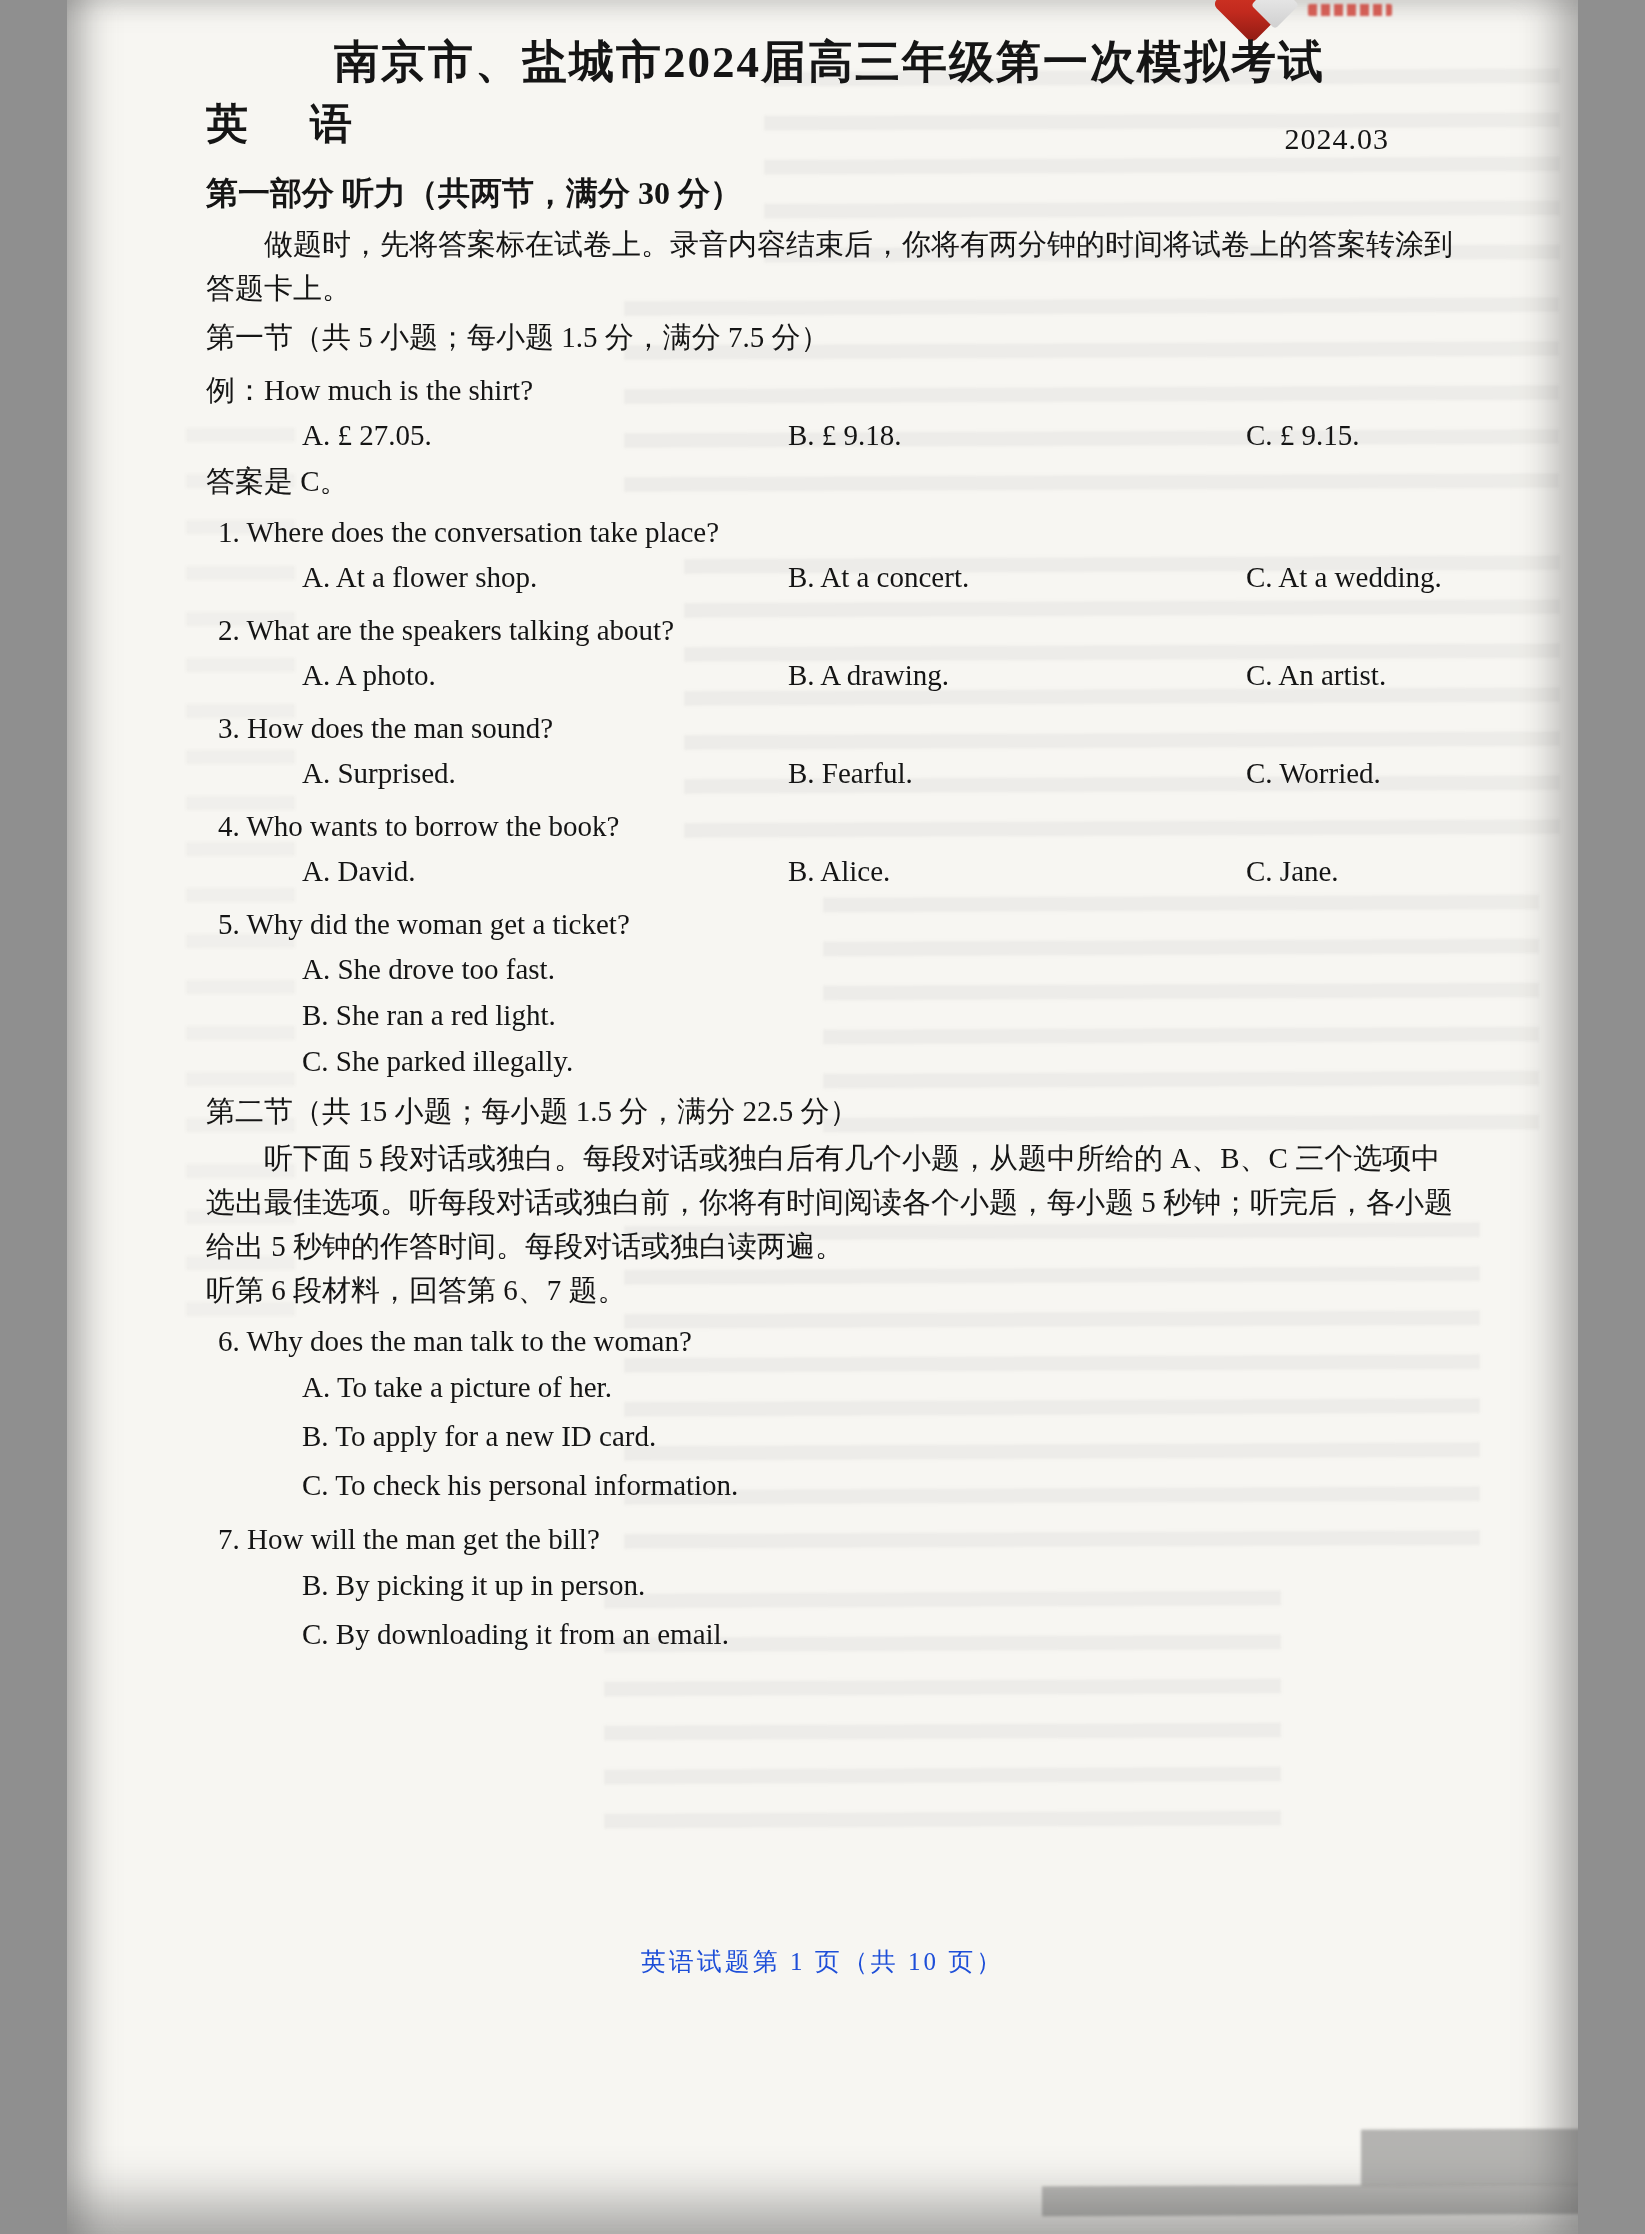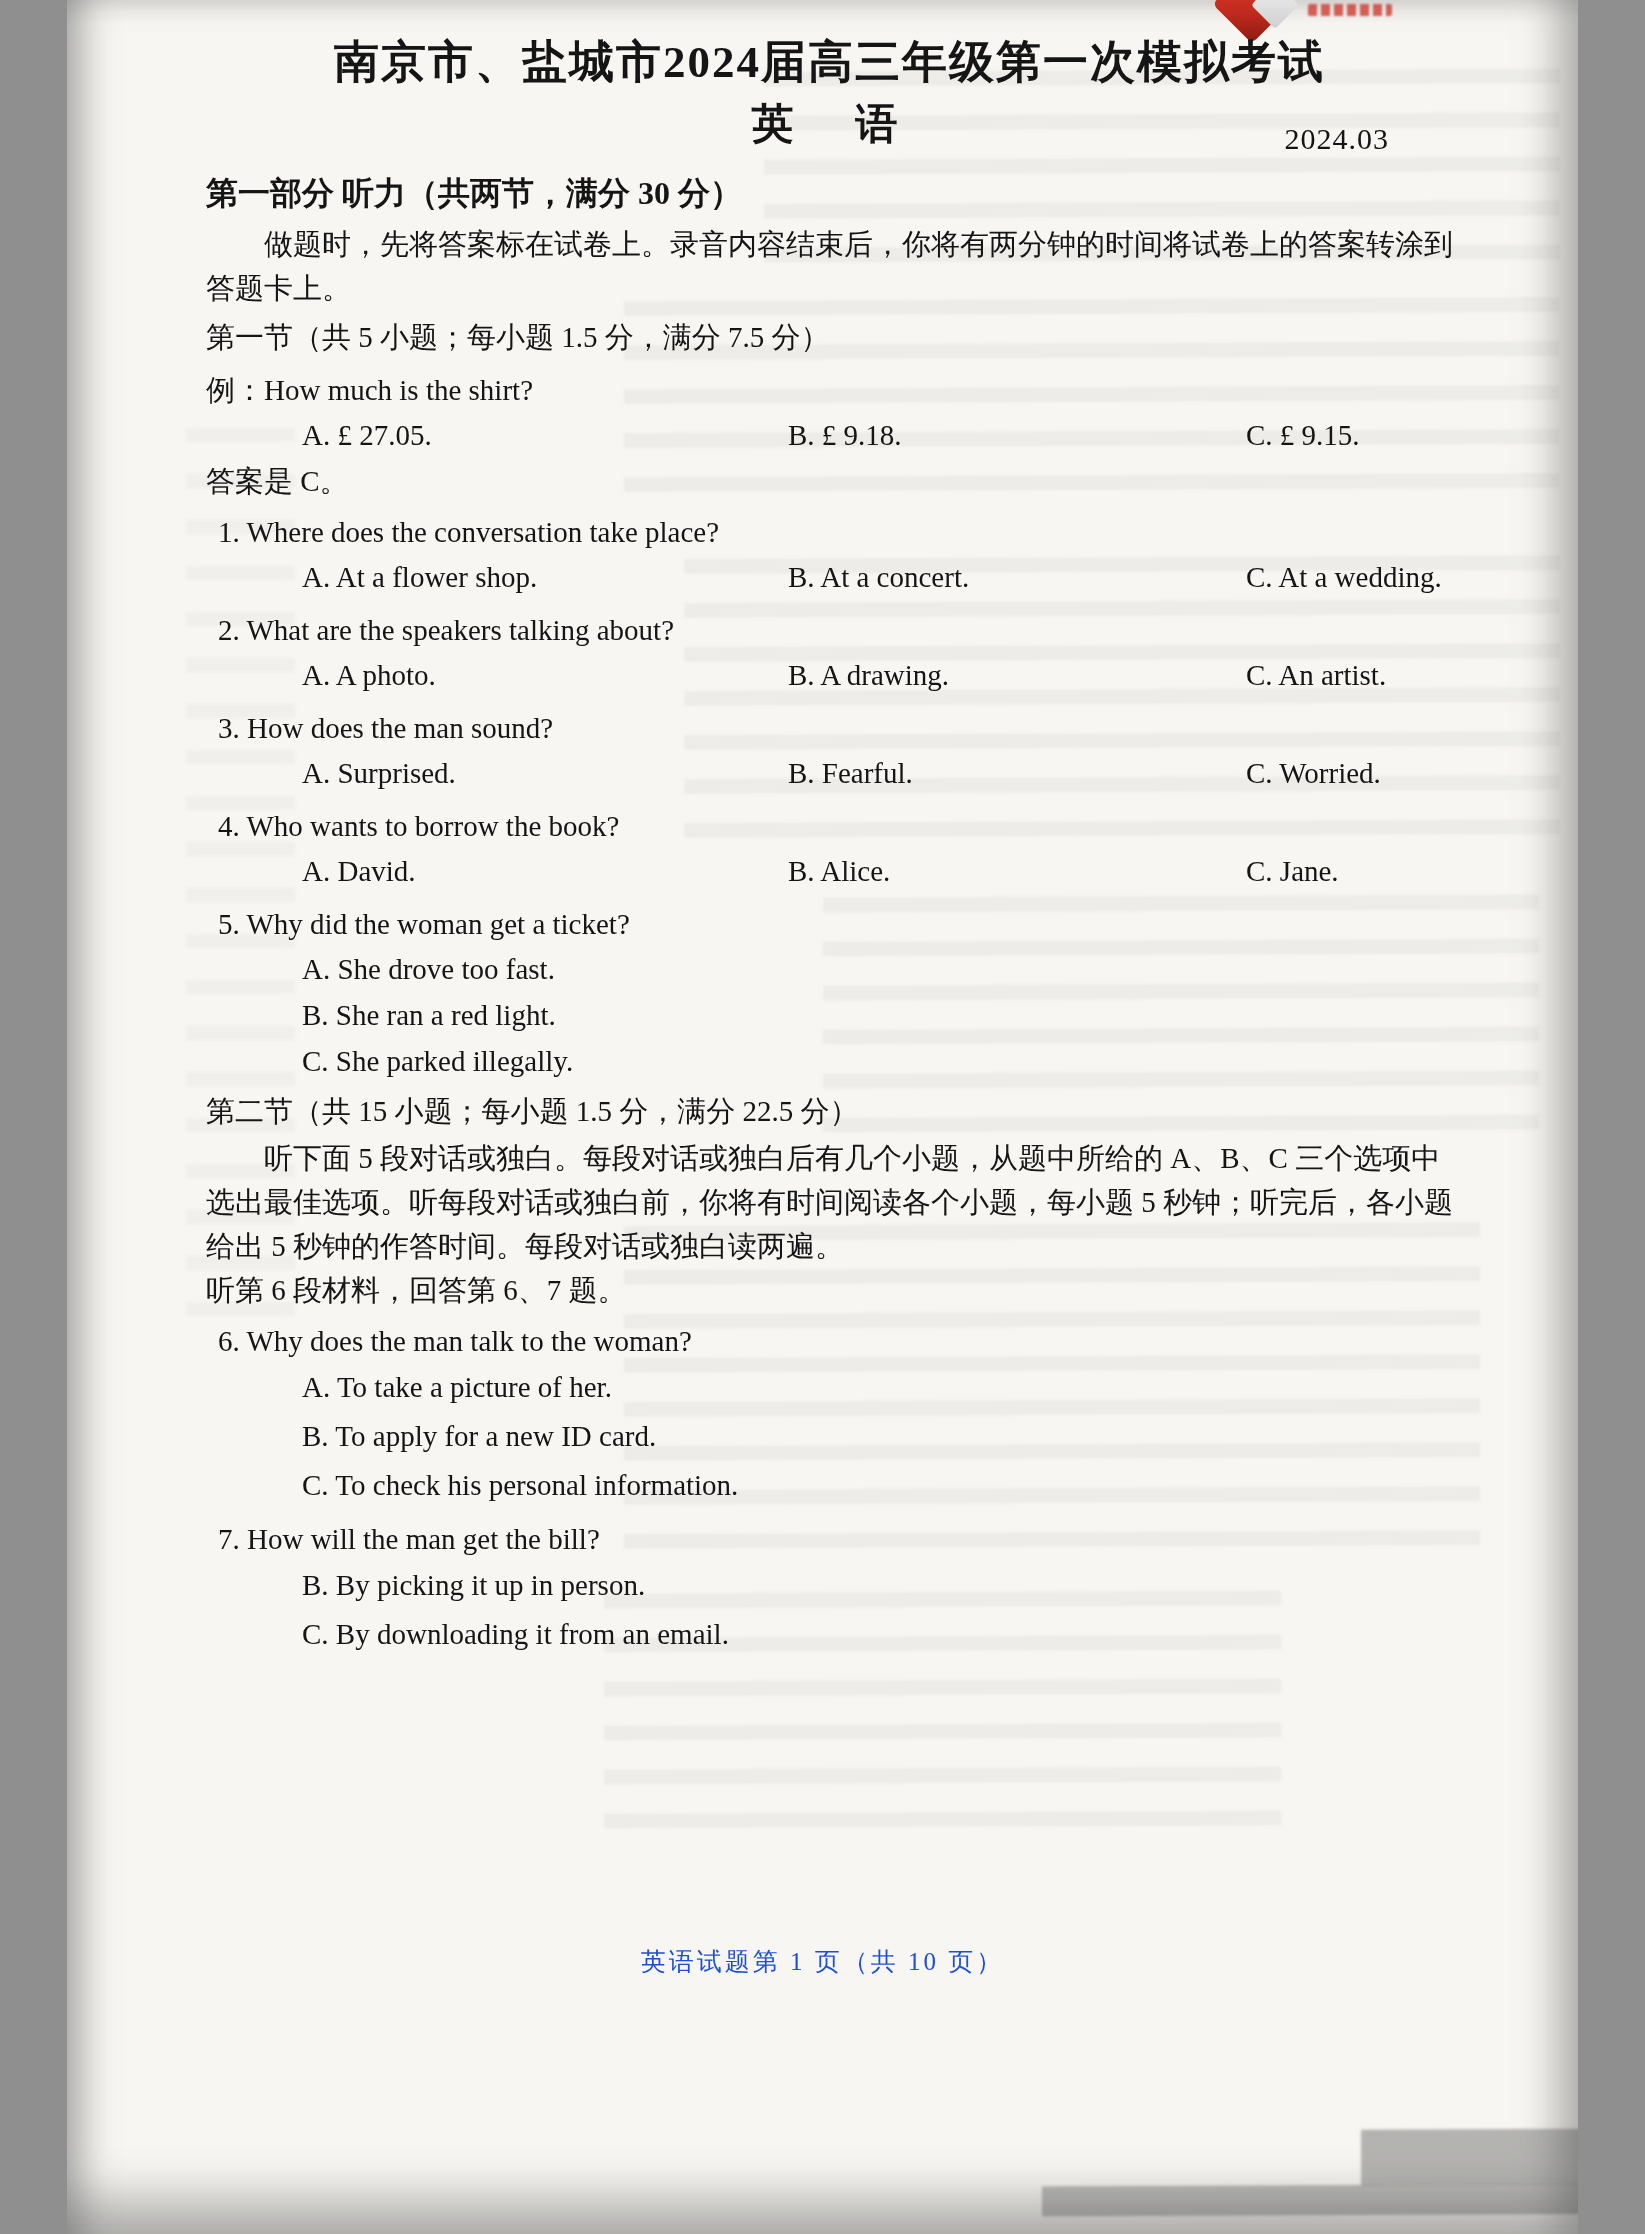--- a/index.html
+++ b/index.html
@@ -16,21 +16,21 @@
       inset -48px 0 38px -26px rgba(120,120,120,.55),
       inset 0 -70px 48px -34px rgba(90,90,90,.45),
       inset 0 26px 22px -18px rgba(150,150,150,.35);
   }
   .content { position:absolute; left:139px; right:125px; top:18px; }
 
   h1.exam-title {
     margin:14px 0 4px; text-align:center;
     font-size:45px; font-weight:bold; letter-spacing:2px;
   }
-  .subject-row { position:relative; text-align:center; margin:4px 0 12px; height:64px; }
+  .subject-row { position:relative; text-align:left; margin:4px 0 12px; height:64px; }
   .subject-row h2 {
     display:inline-block; margin:0;
     font-size:42px; font-weight:bold; letter-spacing:10px;
   }
   .exam-date { position:absolute; right:64px; bottom:4px; font-size:30px; letter-spacing:1px; }
 
   .part-heading { margin:4px 0 6px; font-size:32px; font-weight:bold; }
   .section-heading { margin:8px 0 4px; font-size:29px; font-weight:normal; }
 
   p { margin:0; font-size:29px; line-height:44px; }

